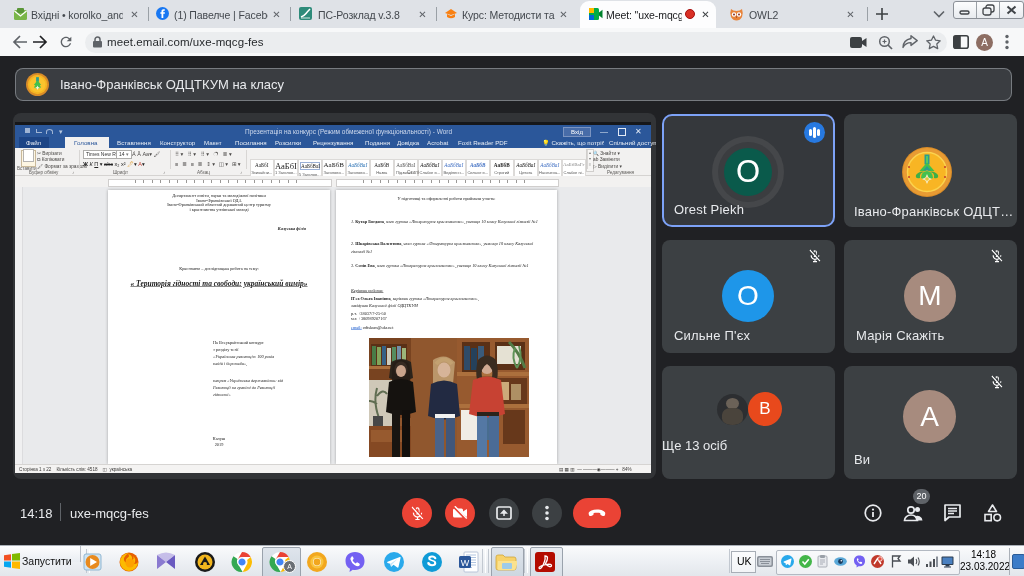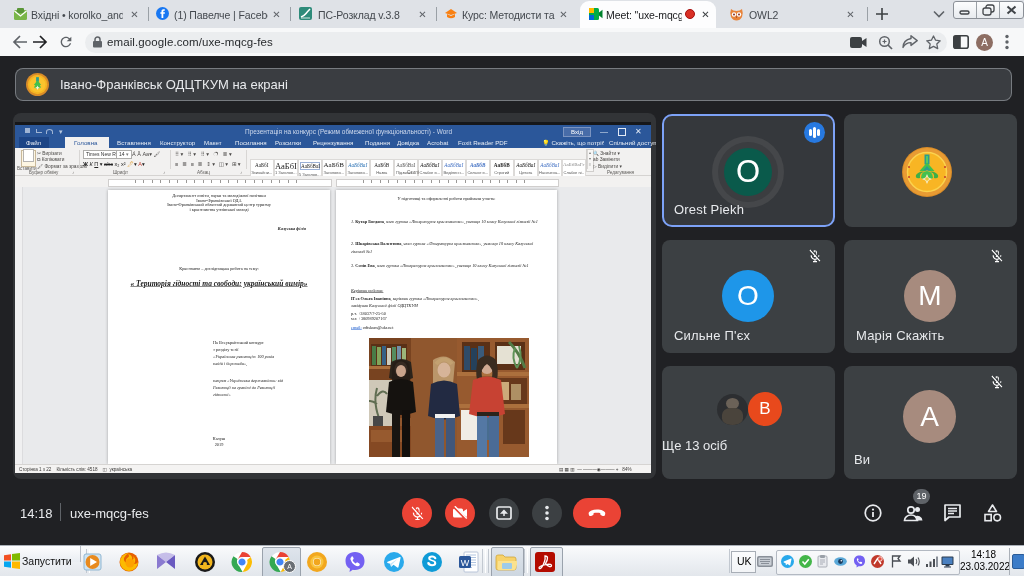--- a/index.html
+++ b/index.html
@@ -137,21 +137,21 @@
     </svg>
   <svg class="tbi" style="left:58px;top:6px" width="16" height="16" viewBox="0 0 24 24">
       <path d="M17.65 6.35C16.2 4.9 14.21 4 12 4c-4.42 0-7.99 3.58-7.99 8s3.57 8 7.99 8c3.73 0 6.84-2.55 7.73-6h-2.08c-.82 2.33-3.04 4-5.65 4-3.31 0-6-2.69-6-6s2.69-6 6-6c1.66 0 3.14.69 4.22 1.78L13 11h7V4l-2.35 2.35z" fill="#5f6368"></path>
     </svg>
 </div>
 <div class="abs" id="omni">
   <svg class="abs" style="left:7px;top:4.5px" width="11" height="12" viewBox="0 0 11 12">
       <rect x="1" y="5" width="9" height="6.5" rx="1" fill="#5f6368"></rect>
       <path d="M3 5 V3.5 a2.5 2.5 0 0 1 5 0 V5" stroke="#5f6368" stroke-width="1.5" fill="none"></path>
     </svg>
-  <div class="abs" style="left:22px;top:4px;font-size:11.5px;color:#272a2d;letter-spacing:.1px">email.google.com/uxe-mqcg-fes</div>
+  <div class="abs" style="left:22px;top:4px;font-size:11.5px;color:#272a2d;letter-spacing:.1px">meet.email.com/uxe-mqcg-fes</div>
 
   <svg class="abs" style="left:765px;top:5px" width="17" height="11" viewBox="0 0 17 11">
       <rect x="0" y="0" width="12" height="11" rx="2" fill="#3c4043"></rect>
       <path d="M12 4 L16.5 1 V10 L12 7Z" fill="#3c4043"></path>
     </svg>
   <svg class="abs" style="left:793px;top:3px" width="15" height="15" viewBox="0 0 15 15">
       <circle cx="6.5" cy="6.5" r="4.8" fill="none" stroke="#5f6368" stroke-width="1.5"></circle>
       <path d="M10 10 L14 14" stroke="#5f6368" stroke-width="1.7"></path>
       <path d="M4.5 6.5h4M6.5 4.5v4" stroke="#5f6368" stroke-width="1.2"></path>
     </svg>
@@ -178,21 +178,21 @@
   <div class="abs" id="banner">
     <svg class="abs" style="left:10px;top:4px" width="23" height="23" viewBox="0 0 50 50">
       <circle cx="25" cy="25" r="25" fill="#d98c28"></circle>
       <circle cx="25" cy="25" r="21" fill="#f6b623"></circle>
       <circle cx="25" cy="25" r="17" fill="#fbc42d"></circle>
       <rect x="22" y="9" width="6" height="10" fill="#2a9d8f"></rect>
       <path d="M25 16 L33 26 H17 Z" fill="#43c04b"></path>
       <path d="M25 24 q7 1 7 8 q-7 3 -14 0 q0 -7 7 -8Z" fill="#46c04e"></path>
       <path d="M25 27 l1.5 3.5 3.5 1.5 -3.5 1.5 -1.5 3.5 -1.5 -3.5 -3.5 -1.5 3.5 -1.5Z" fill="#f6f1d8"></path>
     </svg>
-    <div class="abs" style="left:44px;top:8px;font-size:13px;font-weight:500;color:#e8eaed">Івано-Франківськ ОДЦТКУМ на екрані</div>
+    <div class="abs" style="left:44px;top:8px;font-size:13px;font-weight:500;color:#e8eaed">Івано-Франківськ ОДЦТКУМ на класу</div>
   </div>
   <div class="abs" id="present">
     <div class="abs" id="word">
 
       <div class="abs" style="left:0;top:0;width:636px;height:2.5px;background:#16171a"></div>
 
       <div class="abs" style="left:0;top:2.5px;width:636px;height:12px;background:#2b579a">
         <div class="abs" style="left:10px;top:3.5px;width:5px;height:5px;background:#9fb4d4"></div>
         <div class="abs" style="left:21px;top:4.5px;width:5px;height:3px;border-bottom:1px solid #9fb4d4;border-left:1px solid #9fb4d4"></div>
         <div class="abs" style="left:31px;top:4px;width:5px;height:4px;border:1px solid #9fb4d4;border-radius:50% 50% 0 0;border-bottom:none"></div>
@@ -450,20 +450,21 @@
       <path d="M14 28 q4 -5 9 -3 q-6 0 -5 6 q-5 1 -4 -3Z" fill="#3fae46"></path>
       <path d="M36 28 q-4 -5 -9 -3 q6 0 5 6 q5 1 4 -3Z" fill="#3fae46"></path>
       <path d="M25 24 q6 1 6 7 q-6 3 -12 0 q0 -6 6 -7Z" fill="#46c04e"></path>
       <path d="M25 27 l1.5 3.5 3.5 1.5 -3.5 1.5 -1.5 3.5 -1.5 -3.5 -3.5 -1.5 3.5 -1.5Z" fill="#f6f1d8"></path>
       <path d="M25 29 l.9 2.1 2.1 .9 -2.1 .9 -.9 2.1 -.9 -2.1 -2.1 -.9 2.1 -.9Z" fill="#e8c43a"></path>
       <circle cx="7" cy="20" r="1" fill="#c43c2c"></circle>
         <circle cx="43" cy="20" r="1" fill="#c43c2c"></circle>
       <circle cx="7" cy="30" r="1" fill="#c43c2c"></circle>
         <circle cx="43" cy="30" r="1" fill="#c43c2c"></circle>
     </svg>
+    <div class="tlabel" style="left:10px;bottom:8px">Івано-Франківськ ОДЦТ…</div>
   </div>
   <div class="abs tile" id="tA2" style="left:662px;top:184px;width:173px;height:113px">
     <div class="avat" style="left:60px;top:30px;width:52px;height:52px;background:#1e96e9;font-size:28px">O</div>
     <svg class="micoff" viewBox="0 0 14 14">
         <path d="M7 1.2 a1.9 1.9 0 0 1 1.9 1.9 v3 a1.9 1.9 0 0 1 -3.3 1.3 l2.7 -2.7 z M5.1 5.9 V3.1 a1.9 1.9 0 0 1 2.4 -1.8 z" fill="#fff"></path>
         <path d="M3.2 6.2 a3.8 3.8 0 0 0 6.5 2.9 M10.8 6.2 a3.8 3.8 0 0 1 -.5 1.9" stroke="#fff" stroke-width="1.1" fill="none"></path>
         <path d="M7 10 v2.4 M5 12.6 h4" stroke="#fff" stroke-width="1.1"></path>
         <path d="M2 1 L12 12" stroke="#fff" stroke-width="1.3"></path>
         <path d="M3 0.4 L13 11.4" stroke="#3c4043" stroke-width="1.1"></path>
       </svg>
@@ -549,21 +550,21 @@
         <circle cx="9" cy="9" r="7.8" fill="none" stroke="#e8eaed" stroke-width="1.7"></circle>
         <rect x="8.1" y="8" width="1.8" height="5" fill="#e8eaed"></rect>
         <circle cx="9" cy="5.6" r="1.1" fill="#e8eaed"></circle>
       </svg>
     <svg class="abs" style="left:902px;top:19px" width="23" height="17" viewBox="0 0 23 17">
         <circle cx="9" cy="5" r="3.2" fill="none" stroke="#e8eaed" stroke-width="1.7"></circle>
         <path d="M2.5 15.5 a6.5 5.5 0 0 1 13 0 Z" fill="none" stroke="#e8eaed" stroke-width="1.7"></path>
         <circle cx="15.5" cy="4.5" r="2.5" fill="#e8eaed"></circle>
         <path d="M14 15.5 a6.5 5.5 0 0 0 -1.5 -3.8 a5 5 0 0 1 8 3.8 Z" fill="#e8eaed"></path>
       </svg>
-    <div class="abs" style="left:913px;top:3px;width:17px;height:15px;border-radius:8px;background:#5f6368;color:#fff;font-size:9px;text-align:center;line-height:15px">19</div>
+    <div class="abs" style="left:913px;top:3px;width:17px;height:15px;border-radius:8px;background:#5f6368;color:#fff;font-size:9px;text-align:center;line-height:15px">20</div>
     <svg class="abs" style="left:943px;top:18px" width="19" height="18" viewBox="0 0 19 18">
         <path d="M2 1 H17 V13 H6 L2 16.5Z" fill="none" stroke="#e8eaed" stroke-width="1.7" stroke-linejoin="round"></path>
         <path d="M5 4.5h9M5 7h9M5 9.5h6" stroke="#e8eaed" stroke-width="1.3"></path>
       </svg>
     <svg class="abs" style="left:983px;top:18px" width="19" height="18" viewBox="0 0 19 18">
         <path d="M9.5 1 L13.5 7.5 H5.5Z" fill="none" stroke="#e8eaed" stroke-width="1.6" stroke-linejoin="round"></path>
         <rect x="2" y="10.5" width="6.2" height="6.2" fill="none" stroke="#e8eaed" stroke-width="1.6"></rect>
         <circle cx="14.2" cy="13.6" r="3.3" fill="none" stroke="#e8eaed" stroke-width="1.6"></circle>
       </svg>
   </div>

